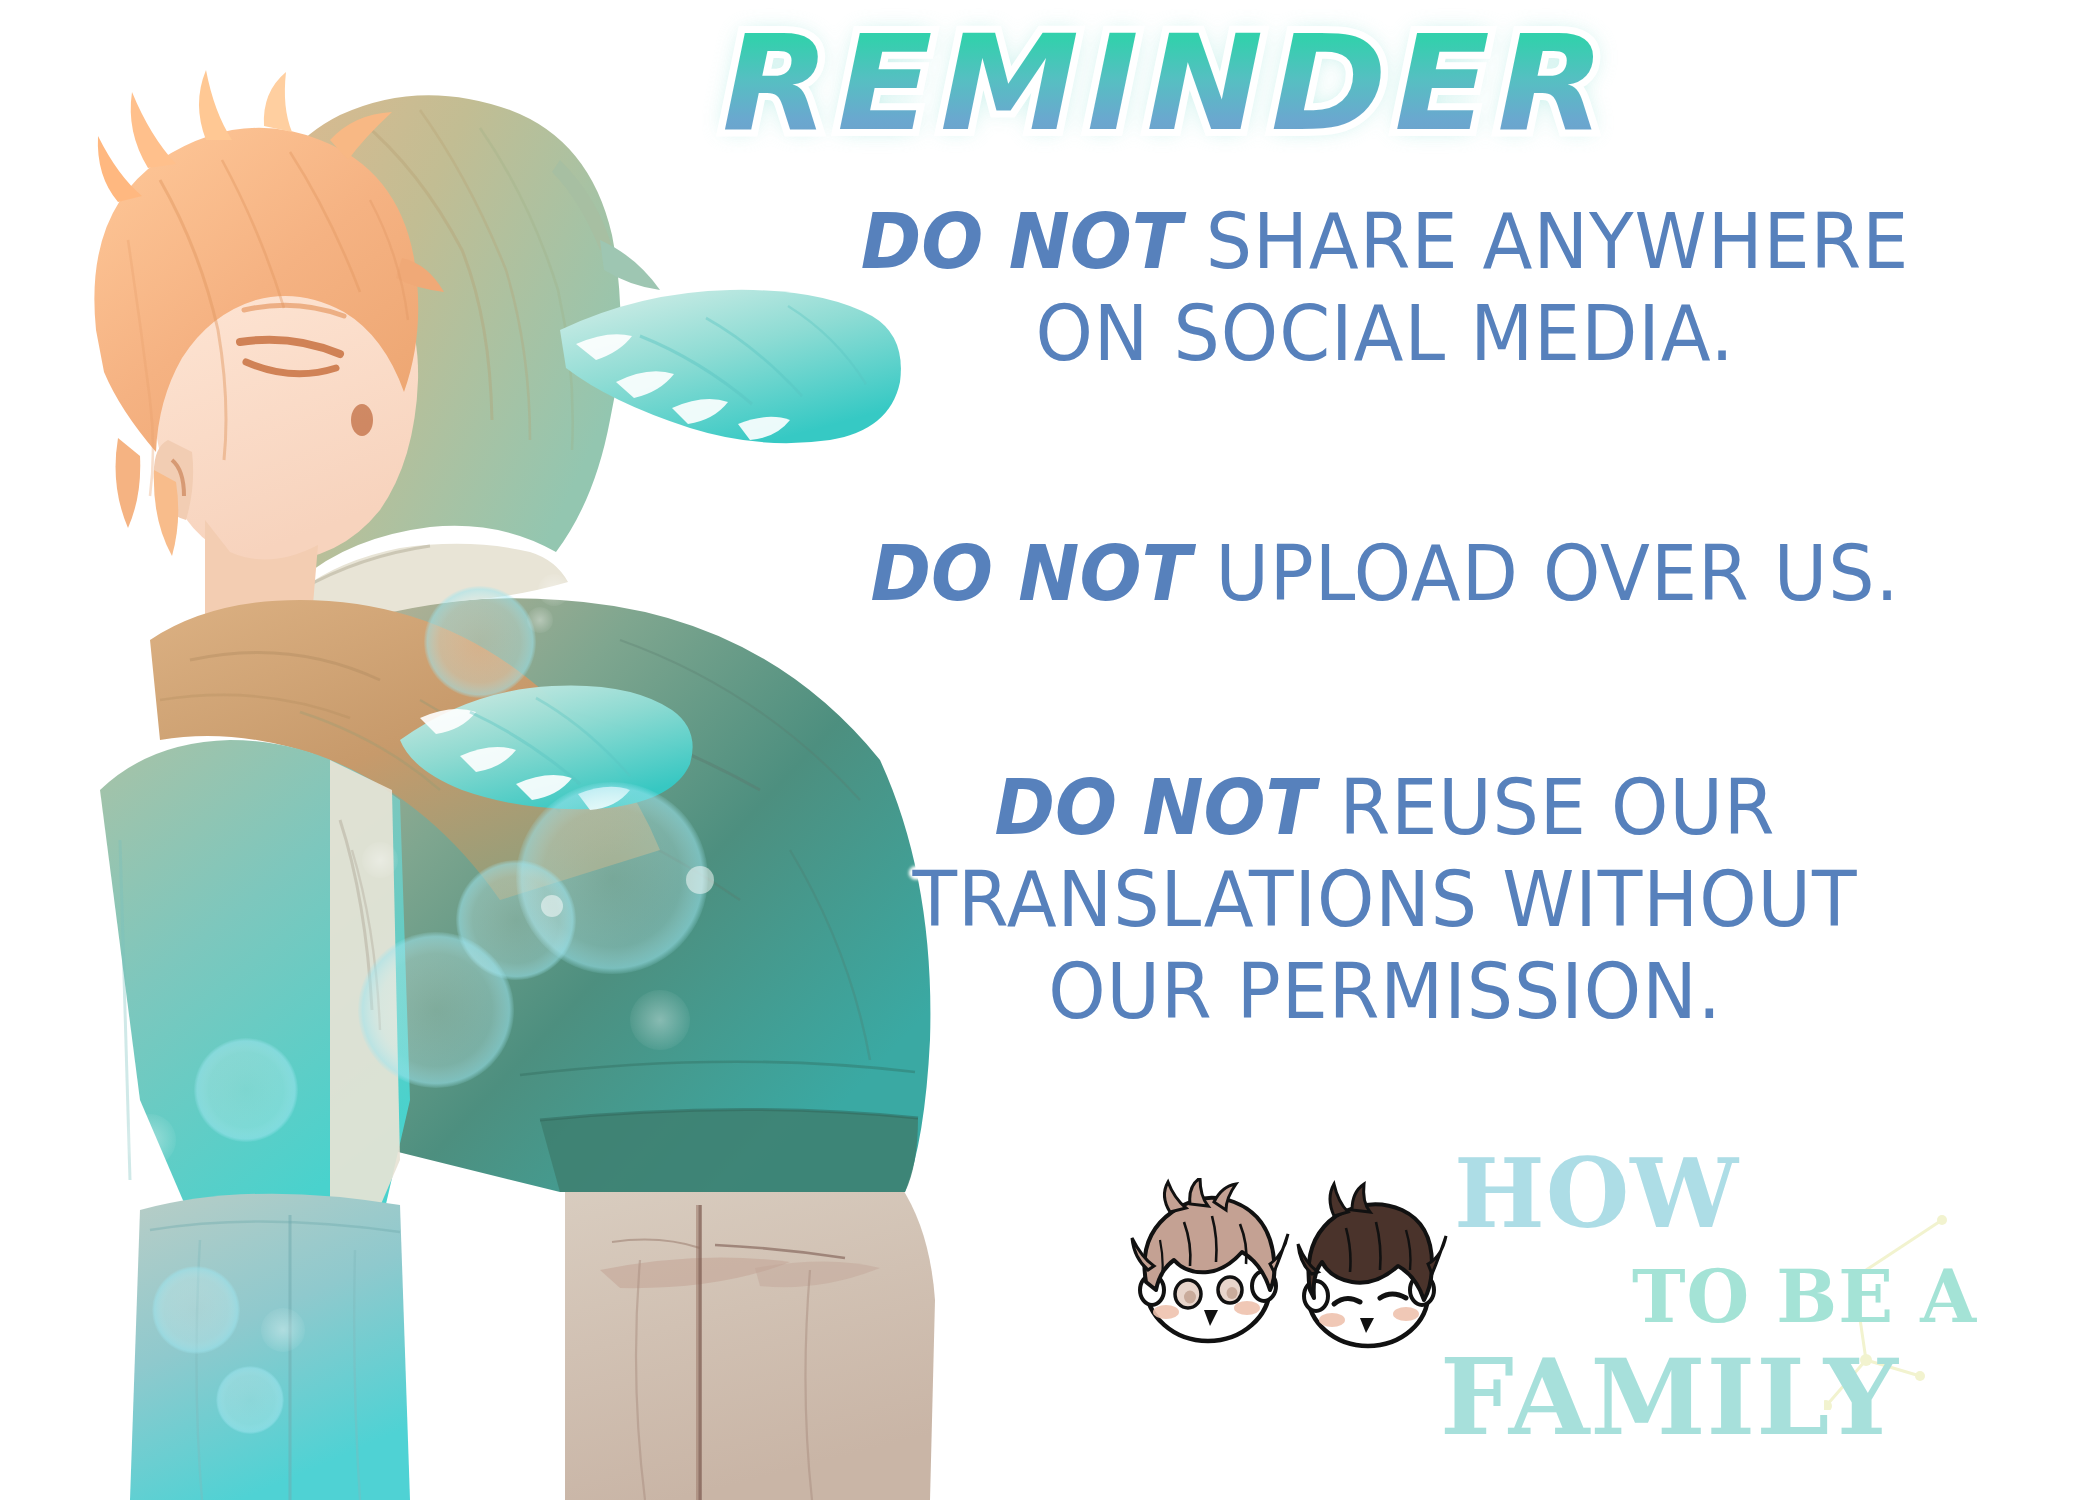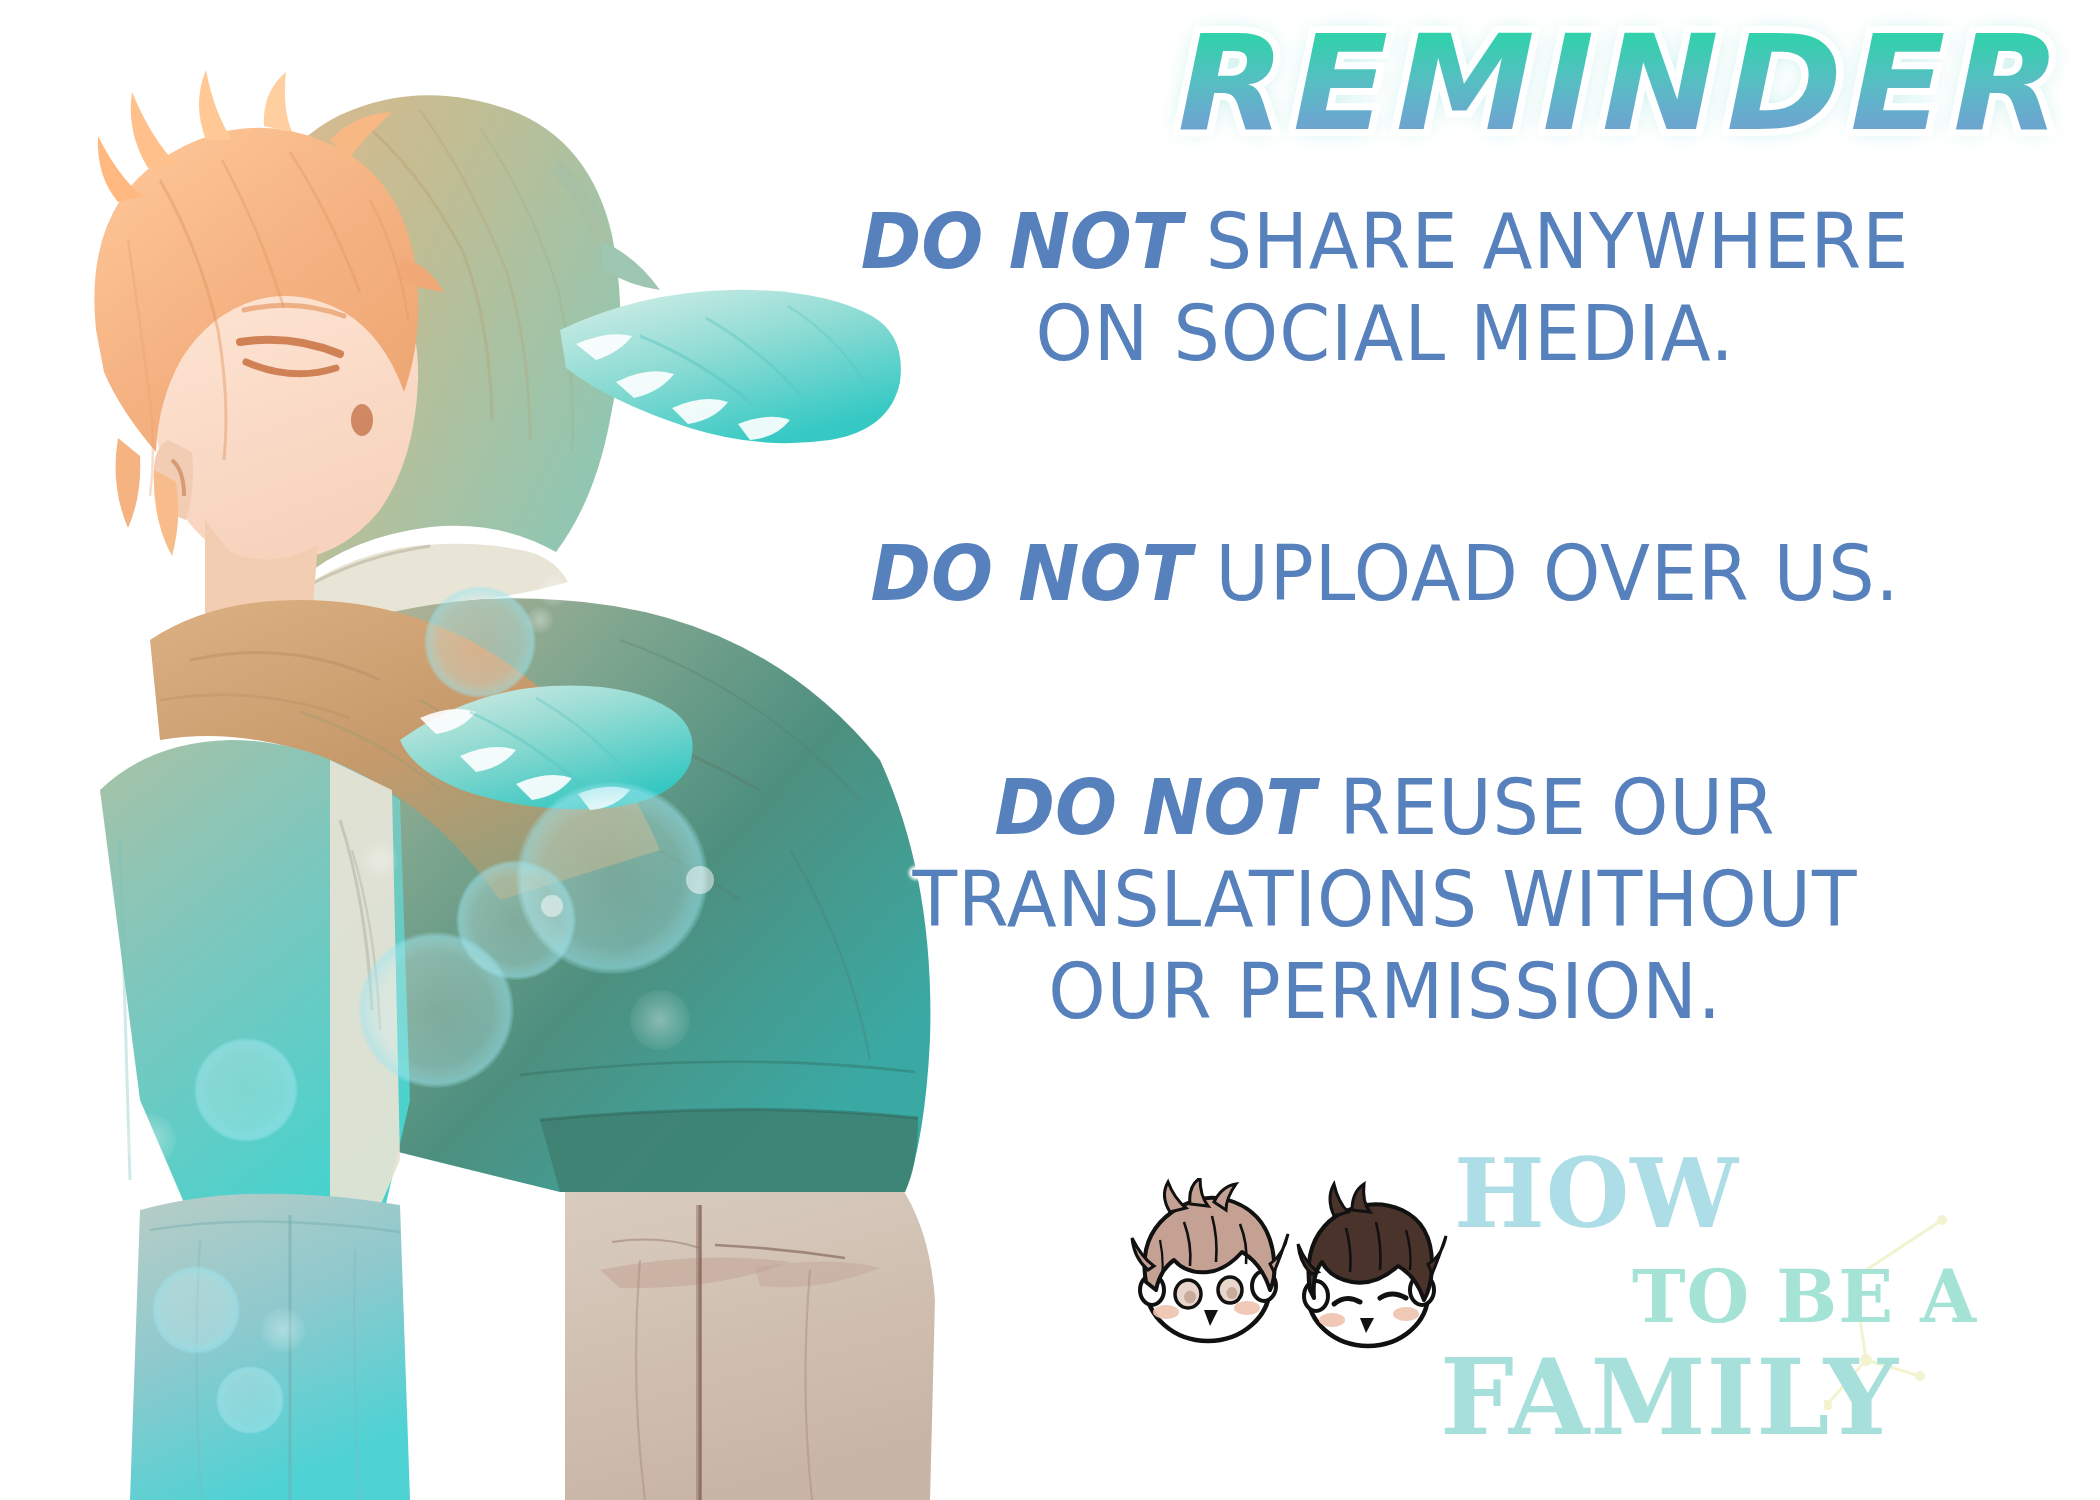--- a/index.html
+++ b/index.html
@@ -33,21 +33,21 @@
   }
   #illustration svg { display: block; }
 
   
   #title-wrap {
     position: absolute;
     left: 760px;
     top: 8px;
     width: 1270px;
     height: 150px;
-    text-align: right;
+    text-align: left;
   }
   #reminder-title {
     font-family: "DejaVu Sans", sans-serif;
     font-weight: bold;
     font-style: italic;
     font-size: 132px;
     letter-spacing: 7px;
     line-height: 150px;
     margin: 0;
     white-space: nowrap;

